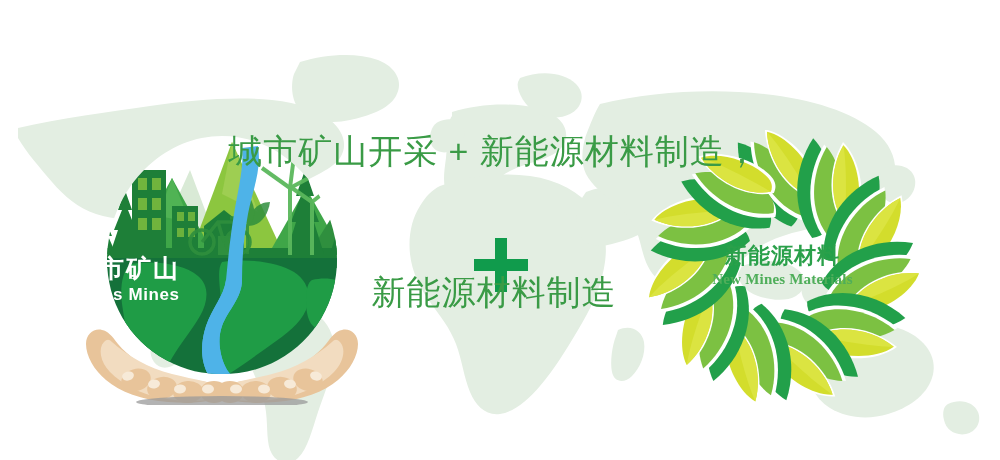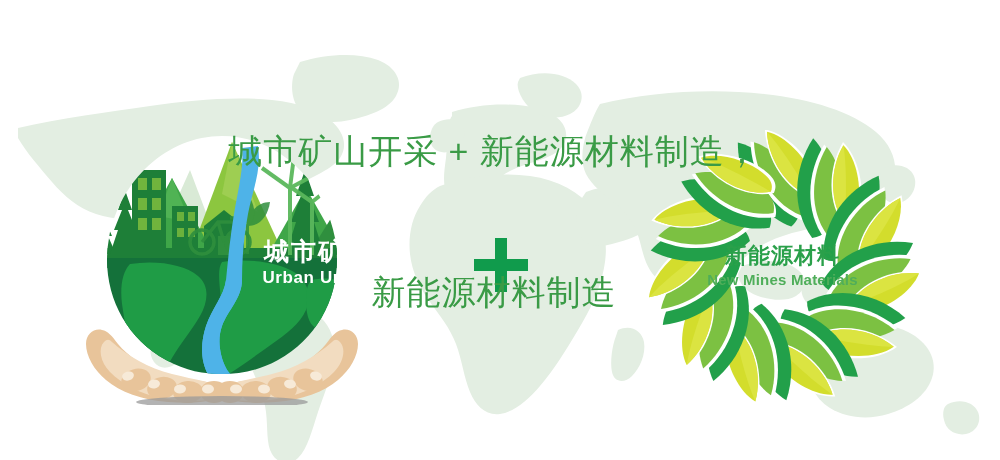--- a/index.html
+++ b/index.html
@@ -27,37 +27,38 @@
     white-space:pre;
   }
   .hl-line{display:block;}
 
   
   #plus{position:absolute;left:470px;top:234px;width:62px;height:62px;z-index:38;}
 
   
   #leftart{position:absolute;left:72px;top:130px;width:300px;height:275px;z-index:30;}
   #leftlabel{
-    position:absolute;left:72px;top:237px;width:300px;text-align:right;
+    position:absolute;left:72px;top:254px;width:300px;text-align:left;
     z-index:36;pointer-events:none;
   }
   #leftlabel .cn{
     display:block;color:#ffffff;font-size:25px;font-weight:700;
     letter-spacing:2px;line-height:29px;
   }
   #leftlabel .en{
     display:block;color:#ffffff;font-size:17px;font-weight:700;
     letter-spacing:0.6px;line-height:22px;margin-top:1px;
   }
 
   
   #rightart{position:absolute;left:645px;top:130px;width:275px;height:275px;z-index:30;}
   #rightlabel{
     position:absolute;left:645px;top:243px;width:275px;text-align:center;z-index:36;
     pointer-events:none;
+    font-family:Liberation Serif, serif;
   }
   #rightlabel .cn{
     display:block;color:#2aa04a;font-size:22px;font-weight:700;
     letter-spacing:1px;line-height:26px;
   }
   #rightlabel .en{
     display:block;color:#4fae5a;font-size:15px;font-weight:700;
     letter-spacing:0.2px;line-height:19px;margin-top:1px;
   }
 </style>
@@ -287,21 +288,21 @@
         <ellipse cx="192" cy="259" rx="6" ry="4.5" transform="rotate(4 192 259)"></ellipse>
         <ellipse cx="164" cy="259" rx="6" ry="4.5"></ellipse>
       </g>
     </g>
 
     <ellipse cx="150" cy="272" rx="86" ry="6" fill="#9a9a9a" opacity="0.75"></ellipse>
   </svg>
 
   <div id="leftlabel">
     <span class="cn">城市矿山</span>
-    <span class="en">Urban Urban</span>
+    <span class="en">Mines Mines</span>
   </div>
 
   <svg id="rightart" viewBox="0 0 275 275" aria-hidden="true">
     <defs>
       <g id="leafUnit">
 
         <path d="M-58,-14 C-34,-40 6,-46 40,-32 C26,-12 -4,0 -30,2 C-44,3 -54,-2 -58,-14 Z" fill="#22a04a"></path>
         <path d="M-56,-2 C-34,-26 4,-32 36,-20 C22,-2 -6,8 -30,10 C-44,11 -52,7 -56,-2 Z" fill="#ffffff"></path>
         <path d="M-52,0 C-32,-22 4,-28 34,-17 C20,0 -6,10 -28,12 C-41,13 -48,8 -52,0 Z" fill="#7cc142"></path>
 

